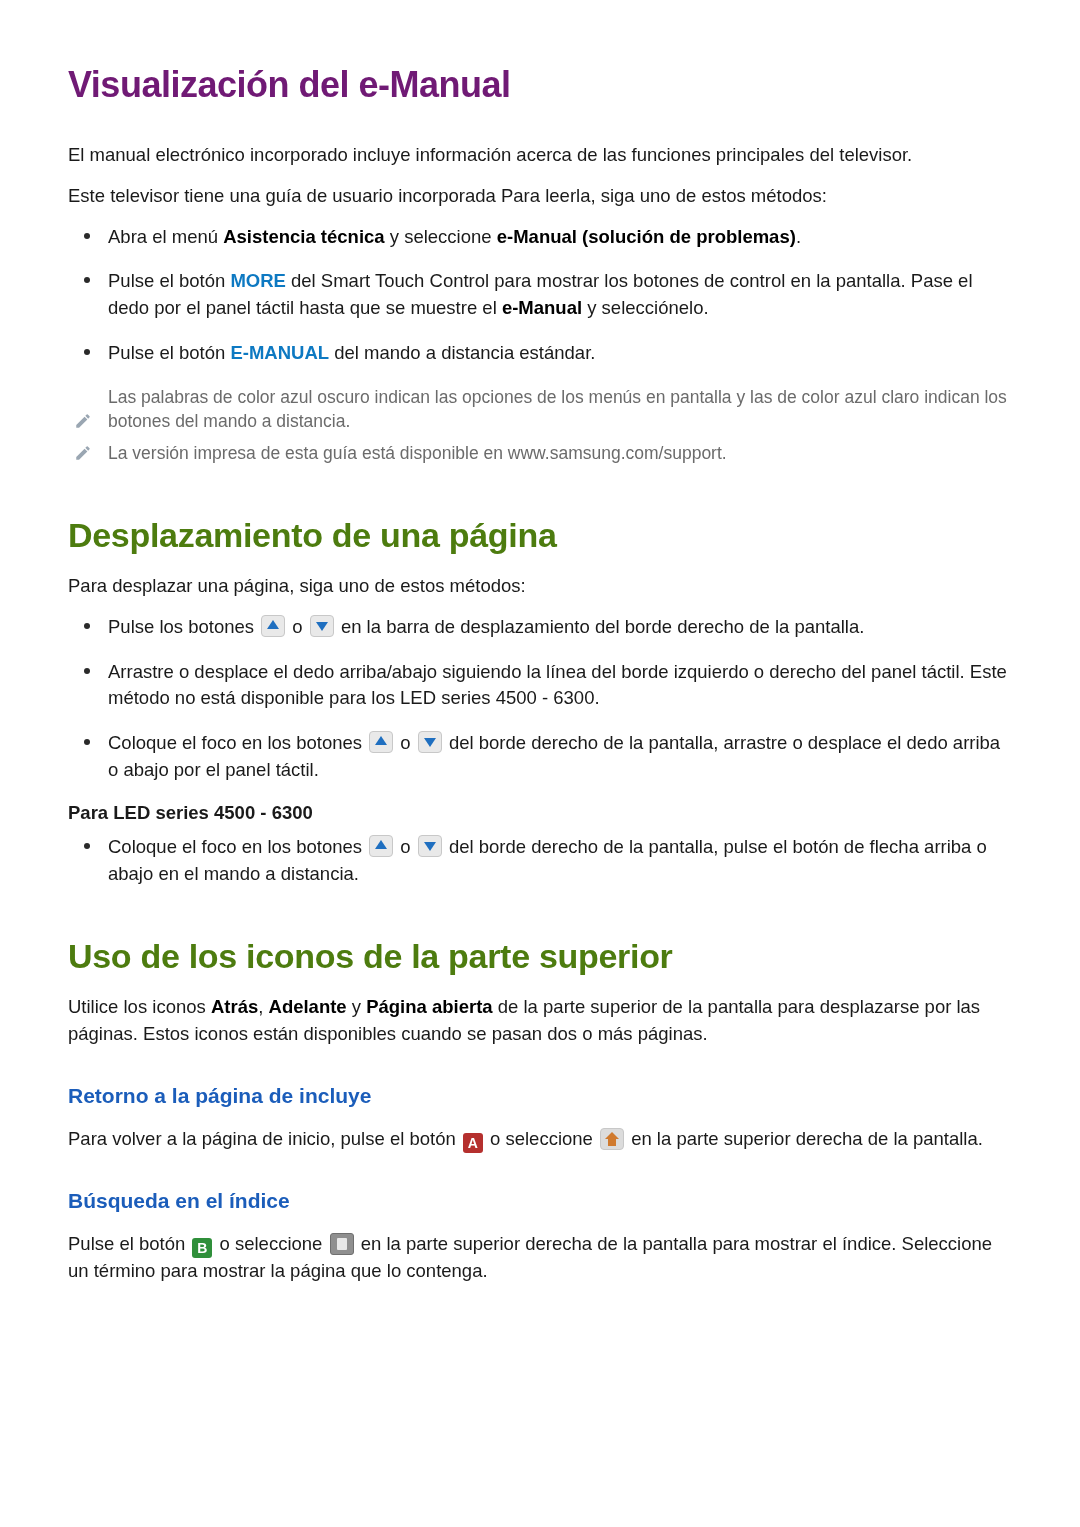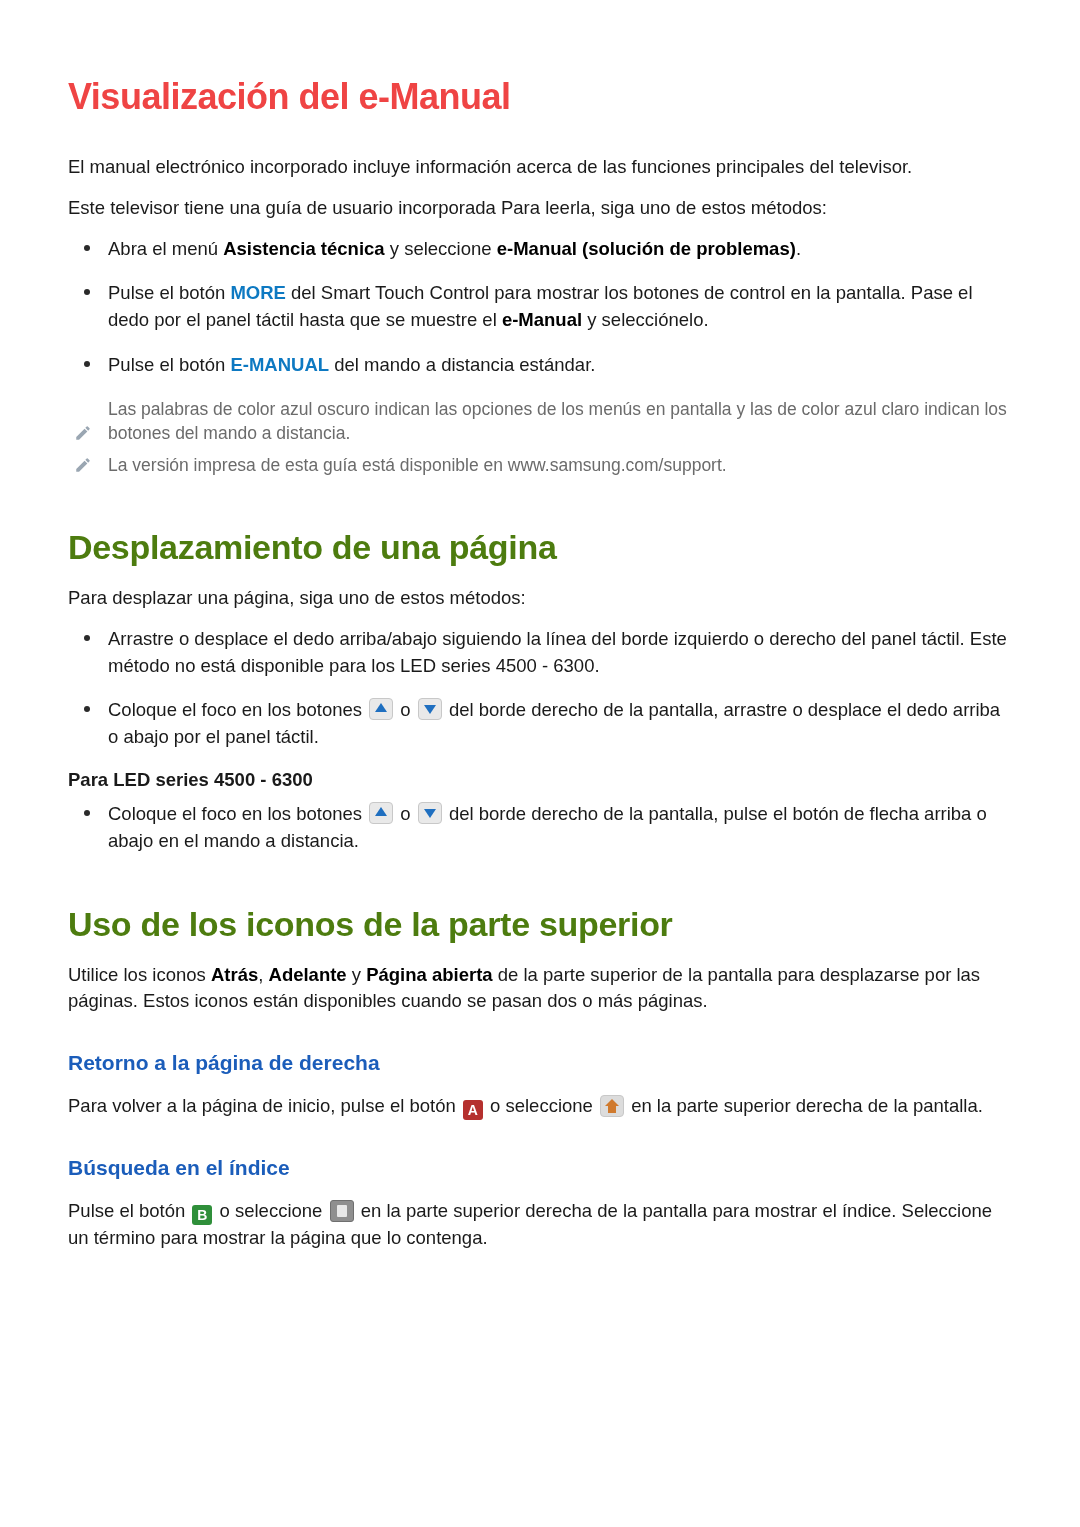--- a/index.html
+++ b/index.html
@@ -5,24 +5,24 @@
   html,body { margin:0; padding:0; background:#fff; }
   body {
     width:1080px;
     font-family: Arial, Helvetica, sans-serif;
     color:#1a1a1a;
   }
   .page {
     padding:64px 68px 60px 68px;
   }
   h1 {
-    color:#ef4444;
+    color:#701a75;
     font-size:36px;
     font-weight:700;
-    margin:12px 0 36px 0;
+    margin:0 0 36px 0;
     letter-spacing:-0.5px;
   }
   h2 {
     color:#4d7c0f;
     font-size:34px;
     font-weight:700;
     margin:50px 0 18px 0;
     letter-spacing:-0.3px;
   }
   h3 {
@@ -198,39 +198,42 @@
           <path fill="#9aa6b2" d="M3 17.25V21h3.75L17.81 9.94l-3.75-3.75L3 17.25zM20.71 7.04a1 1 0 0 0 0-1.41l-2.34-2.34a1 1 0 0 0-1.41 0l-1.83 1.83 3.75 3.75 1.83-1.83z"></path>
         </svg>
     </span>
     <div class="txt">La versión impresa de esta guía está disponible en www.samsung.com/support.</div>
   </div>
 
   <h2>Desplazamiento de una página</h2>
   <p>Para desplazar una página, siga uno de estos métodos:</p>
 
   <ul class="bullets">
+    <li>
+      <span>Pulse los botones </span><span class="tri up"></span><span> o </span><span class="tri dn"></span><span> en la barra de desplazamiento del borde derecho de la pantalla.</span>
+    </li>
     <li>Arrastre o desplace el dedo arriba/abajo siguiendo la línea del borde izquierdo o derecho del panel táctil. Este método no está disponible para los LED series 4500 - 6300.</li>
     <li>
       <span>Coloque el foco en los botones </span><span class="tri up"></span><span> o </span><span class="tri dn"></span><span> del borde derecho de la pantalla, arrastre o desplace el dedo arriba o abajo por el panel táctil.</span>
     </li>
   </ul>
 
   <div class="sub-bold">Para LED series 4500 - 6300</div>
   <ul class="bullets">
     <li>
       <span>Coloque el foco en los botones </span><span class="tri up"></span><span> o </span><span class="tri dn"></span><span> del borde derecho de la pantalla, pulse el botón de flecha arriba o abajo en el mando a distancia.</span>
     </li>
   </ul>
 
   <h2>Uso de los iconos de la parte superior</h2>
   <p>
     <span>Utilice los iconos </span><span class="navy">Atrás</span><span>, </span><span class="navy">Adelante</span><span> y </span><span class="navy">Página abierta</span><span> de la parte superior de la pantalla para desplazarse por las páginas. Estos iconos están disponibles cuando se pasan dos o más páginas.</span>
   </p>
 
-  <h3>Retorno a la página de derecha</h3>
+  <h3>Retorno a la página de incluye</h3>
   <p>
     <span>Para volver a la página de inicio, pulse el botón </span><span class="btn-letter btn-a">A</span><span> o seleccione </span><span class="ico-home"></span><span> en la parte superior derecha de la pantalla.</span>
   </p>
 
   <h3>Búsqueda en el índice</h3>
   <p>
     <span>Pulse el botón </span><span class="btn-letter btn-b">B</span><span> o seleccione </span><span class="ico-index"></span><span> en la parte superior derecha de la pantalla para mostrar el índice. Seleccione un término para mostrar la página que lo contenga.</span>
   </p>
 
 </div>

